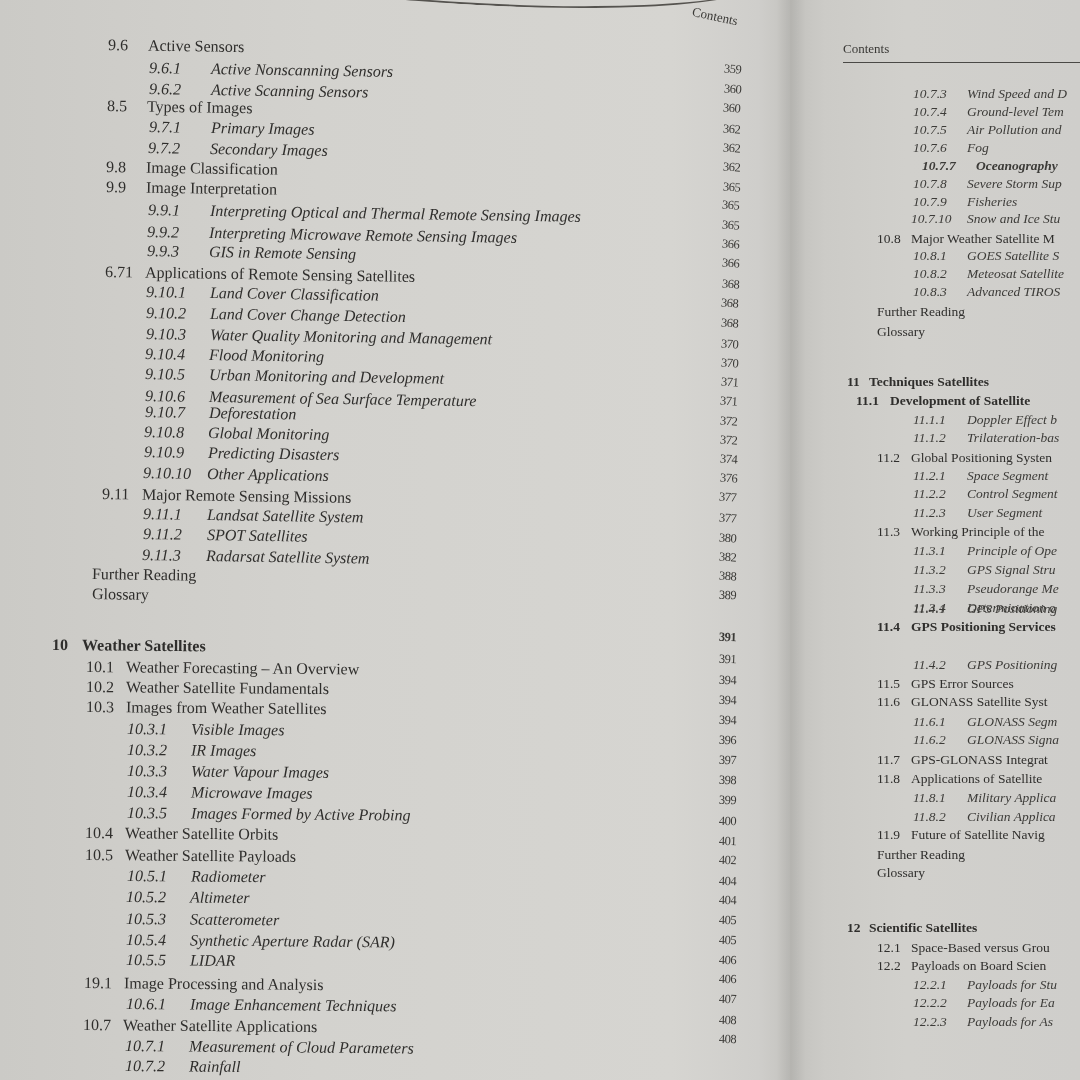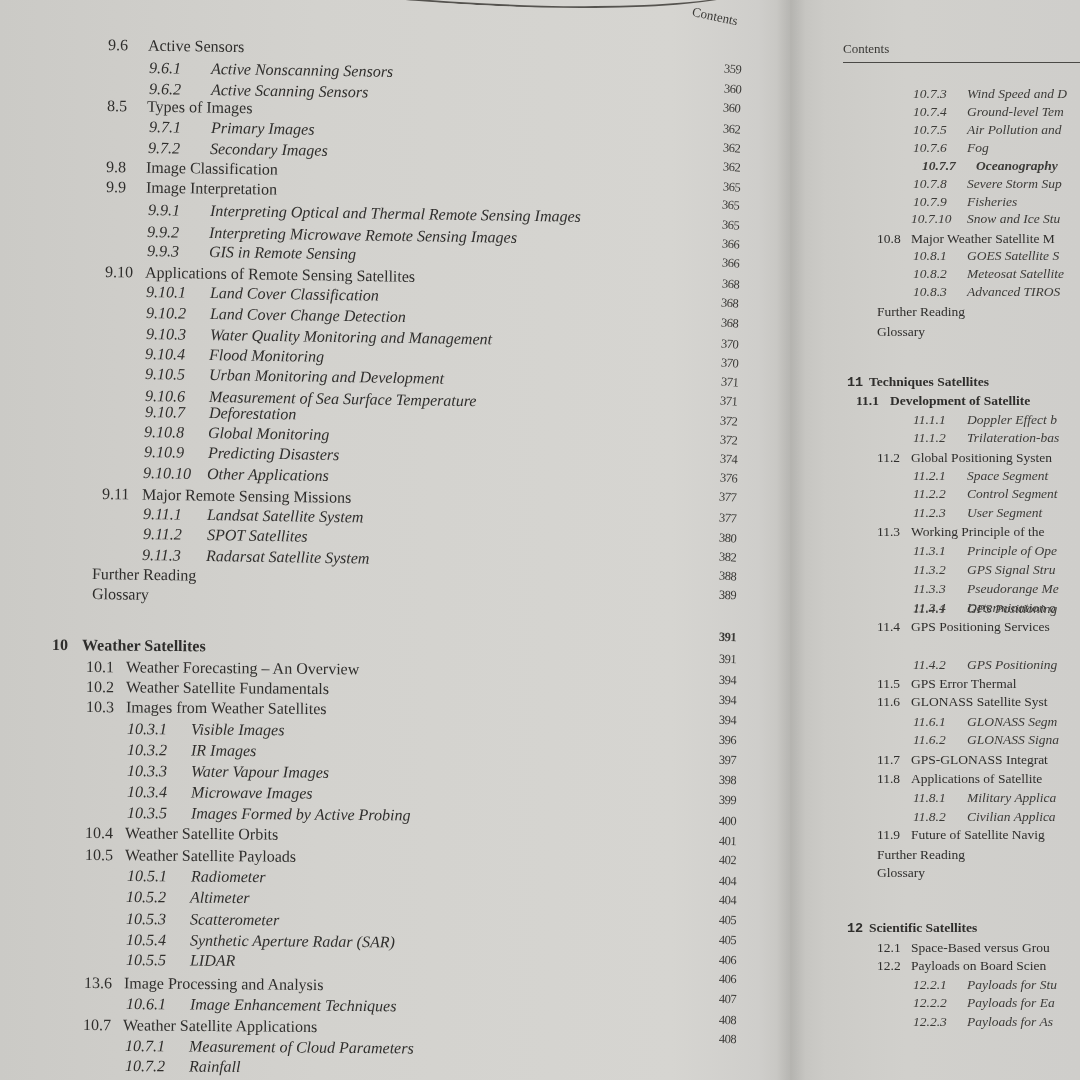--- a/index.html
+++ b/index.html
@@ -48,21 +48,21 @@
   .chap .num { width:30px; }
   .pg {
     position:absolute; font-size:12.5px; line-height:14px; color:#3b3a37;
     letter-spacing:-0.5px;
   }
   .pg.bold { font-weight:bold; }
   .right-col .toc-line { font-size:13.5px; line-height:18px; }
   .right-col .sec .num { width:34px; }
   .right-col .sub .num { width:54px; }
   .right-col .sub.wide .num { width:56px; }
-  .right-col .chap .num { width:22px;font-family:Liberation Mono, monospace; }
+  .right-col .chap .num { width:22px; }
   .right-col .sub { color:#3c3b38; }
 </style>
 </head>
 <body>
 
 <div class="page-left"></div>
 <div class="page-right"></div>
 <div class="gutter"></div>
 <div class="top-curve"></div>
 
@@ -75,21 +75,21 @@
     <div class="toc-line sub" style="top: 58px; left: 149.4px; transform: rotate(0.9deg); transform-origin: left center;"><span class="num">9.6.1</span><span class="title">Active Nonscanning Sensors</span></div>
     <div class="toc-line sub" style="top: 79px; left: 149.4px; transform: rotate(0.9deg); transform-origin: left center;"><span class="num">9.6.2</span><span class="title">Active Scanning Sensors</span></div>
     <div class="toc-line sec" style="top: 96px; left: 106.9px; transform: rotate(0.9deg); transform-origin: left center;"><span class="num">8.5</span><span class="title">Types of Images</span></div>
     <div class="toc-line sub" style="top: 117px; left: 148.8px; transform: rotate(0.9deg); transform-origin: left center;"><span class="num">9.7.1</span><span class="title">Primary Images</span></div>
     <div class="toc-line sub" style="top: 138px; left: 148.2px; transform: rotate(0.9deg); transform-origin: left center;"><span class="num">9.7.2</span><span class="title">Secondary Images</span></div>
     <div class="toc-line sec" style="top: 157px; left: 106.35px; transform: rotate(0.9deg); transform-origin: left center;"><span class="num">9.8</span><span class="title">Image Classification</span></div>
     <div class="toc-line sec" style="top: 177px; left: 105.8px; transform: rotate(0.9deg); transform-origin: left center;"><span class="num">9.9</span><span class="title">Image Interpretation</span></div>
     <div class="toc-line sub" style="top: 200px; left: 147.6px; transform: rotate(0.9deg); transform-origin: left center;"><span class="num">9.9.1</span><span class="title">Interpreting Optical and Thermal Remote Sensing Images</span></div>
     <div class="toc-line sub" style="top: 222px; left: 147px; transform: rotate(0.9deg); transform-origin: left center;"><span class="num">9.9.2</span><span class="title">Interpreting Microwave Remote Sensing Images</span></div>
     <div class="toc-line sub" style="top: 241px; left: 147px; transform: rotate(0.9deg); transform-origin: left center;"><span class="num">9.9.3</span><span class="title">GIS in Remote Sensing</span></div>
-    <div class="toc-line sec" style="top: 262px; left: 104.7px; transform: rotate(0.9deg); transform-origin: left center;"><span class="num">9.10</span><span class="title">Applications of Remote Sensing Satellites</span></div>
+    <div class="toc-line sec" style="top: 262px; left: 104.7px; transform: rotate(0.9deg); transform-origin: left center;"><span class="num">6.71</span><span class="title">Applications of Remote Sensing Satellites</span></div>
     <div class="toc-line sub wide" style="top: 282px; left: 146.4px; transform: rotate(0.9deg); transform-origin: left center;"><span class="num">9.10.1</span><span class="title">Land Cover Classification</span></div>
     <div class="toc-line sub wide" style="top: 303px; left: 145.8px; transform: rotate(0.9deg); transform-origin: left center;"><span class="num">9.10.2</span><span class="title">Land Cover Change Detection</span></div>
     <div class="toc-line sub wide" style="top: 324px; left: 145.8px; transform: rotate(0.9deg); transform-origin: left center;"><span class="num">9.10.3</span><span class="title">Water Quality Monitoring and Management</span></div>
     <div class="toc-line sub wide" style="top: 344px; left: 145.2px; transform: rotate(0.9deg); transform-origin: left center;"><span class="num">9.10.4</span><span class="title">Flood Monitoring</span></div>
     <div class="toc-line sub wide" style="top: 364px; left: 145.2px; transform: rotate(0.9deg); transform-origin: left center;"><span class="num">9.10.5</span><span class="title">Urban Monitoring and Development</span></div>
     <div class="toc-line sub wide" style="top: 386px; left: 144.6px; transform: rotate(0.9deg); transform-origin: left center;"><span class="num">9.10.6</span><span class="title">Measurement of Sea Surface Temperature</span></div>
     <div class="toc-line sub wide" style="top: 402px; left: 144.6px; transform: rotate(0.9deg); transform-origin: left center;"><span class="num">9.10.7</span><span class="title">Deforestation</span></div>
     <div class="toc-line sub wide" style="top: 422px; left: 144px; transform: rotate(0.9deg); transform-origin: left center;"><span class="num">9.10.8</span><span class="title">Global Monitoring</span></div>
     <div class="toc-line sub wide" style="top: 442px; left: 144px; transform: rotate(0.9deg); transform-origin: left center;"><span class="num">9.10.9</span><span class="title">Predicting Disasters</span></div>
     <div class="toc-line sub wide" style="top: 463px; left: 143.4px; transform: rotate(0.9deg); transform-origin: left center;"><span class="num">9.10.10</span><span class="title">Other Applications</span></div>
@@ -108,21 +108,21 @@
     <div class="toc-line sub wide" style="top: 761px; left: 127.1px; transform: rotate(0.5deg); transform-origin: left center;"><span class="num">10.3.3</span><span class="title">Water Vapour Images</span></div>
     <div class="toc-line sub wide" style="top: 782px; left: 127.1px; transform: rotate(0.5deg); transform-origin: left center;"><span class="num">10.3.4</span><span class="title">Microwave Images</span></div>
     <div class="toc-line sub wide" style="top: 803px; left: 126.8px; transform: rotate(0.5deg); transform-origin: left center;"><span class="num">10.3.5</span><span class="title">Images Formed by Active Probing</span></div>
     <div class="toc-line sec" style="top: 823px; left: 84.8px; transform: rotate(0.5deg); transform-origin: left center;"><span class="num">10.4</span><span class="title">Weather Satellite Orbits</span></div>
     <div class="toc-line sec" style="top: 845px; left: 84.5px; transform: rotate(0.5deg); transform-origin: left center;"><span class="num">10.5</span><span class="title">Weather Satellite Payloads</span></div>
     <div class="toc-line sub wide" style="top: 866px; left: 126.5px; transform: rotate(0.5deg); transform-origin: left center;"><span class="num">10.5.1</span><span class="title">Radiometer</span></div>
     <div class="toc-line sub wide" style="top: 887px; left: 126.2px; transform: rotate(0.5deg); transform-origin: left center;"><span class="num">10.5.2</span><span class="title">Altimeter</span></div>
     <div class="toc-line sub wide" style="top: 909px; left: 126.2px; transform: rotate(0.5deg); transform-origin: left center;"><span class="num">10.5.3</span><span class="title">Scatterometer</span></div>
     <div class="toc-line sub wide" style="top: 930px; left: 125.9px; transform: rotate(0.5deg); transform-origin: left center;"><span class="num">10.5.4</span><span class="title">Synthetic Aperture Radar (SAR)</span></div>
     <div class="toc-line sub wide" style="top: 950px; left: 125.9px; transform: rotate(0.5deg); transform-origin: left center;"><span class="num">10.5.5</span><span class="title">LIDAR</span></div>
-    <div class="toc-line sec" style="top: 973px; left: 83.6px; transform: rotate(0.5deg); transform-origin: left center;"><span class="num">13.6</span><span class="title">Image Processing and Analysis</span></div>
+    <div class="toc-line sec" style="top: 973px; left: 83.6px; transform: rotate(0.5deg); transform-origin: left center;"><span class="num">19.1</span><span class="title">Image Processing and Analysis</span></div>
     <div class="toc-line sub wide" style="top: 994px; left: 125.6px; transform: rotate(0.5deg); transform-origin: left center;"><span class="num">10.6.1</span><span class="title">Image Enhancement Techniques</span></div>
     <div class="toc-line sec" style="top: 1015px; left: 83.3px; transform: rotate(0.5deg); transform-origin: left center;"><span class="num">10.7</span><span class="title">Weather Satellite Applications</span></div>
     <div class="toc-line sub wide" style="top: 1036px; left: 125.3px; transform: rotate(0.5deg); transform-origin: left center;"><span class="num">10.7.1</span><span class="title">Measurement of Cloud Parameters</span></div>
     <div class="toc-line sub wide" style="top: 1056px; left: 125px; transform: rotate(0.5deg); transform-origin: left center;"><span class="num">10.7.2</span><span class="title">Rainfall</span></div>
   </div>
 <div id="left-pages">
     <div class="pg" style="top: 62px; left: 724px; transform: rotate(4deg);">359</div>
     <div class="pg" style="top: 82px; left: 724px; transform: rotate(4deg);">360</div>
     <div class="pg" style="top: 101px; left: 723px; transform: rotate(4deg);">360</div>
     <div class="pg" style="top: 122px; left: 723px; transform: rotate(4deg);">362</div>
@@ -193,24 +193,24 @@
     <div class="toc-line sub" style="top: 429px; left: 913px;"><span class="num">11.1.2</span><span class="title">Trilateration-bas</span></div>
     <div class="toc-line sec" style="top: 449px; left: 877px;"><span class="num">11.2</span><span class="title">Global Positioning Systen</span></div>
     <div class="toc-line sub" style="top: 467px; left: 913px;"><span class="num">11.2.1</span><span class="title">Space Segment</span></div>
     <div class="toc-line sub" style="top: 485px; left: 913px;"><span class="num">11.2.2</span><span class="title">Control Segment</span></div>
     <div class="toc-line sub" style="top: 504px; left: 913px;"><span class="num">11.2.3</span><span class="title">User Segment</span></div>
     <div class="toc-line sec" style="top: 523px; left: 877px;"><span class="num">11.3</span><span class="title">Working Principle of the</span></div>
     <div class="toc-line sub" style="top: 542px; left: 913px;"><span class="num">11.3.1</span><span class="title">Principle of Ope</span></div>
     <div class="toc-line sub" style="top: 561px; left: 913px;"><span class="num">11.3.2</span><span class="title">GPS Signal Stru</span></div>
     <div class="toc-line sub" style="top: 580px; left: 913px;"><span class="num">11.3.3</span><span class="title">Pseudorange Me</span></div>
     <div class="toc-line sub" style="top: 599px; left: 913px;"><span class="num">11.3.4</span><span class="title">Determination o</span></div>
-    <div class="toc-line sec" style="top: 618px; left: 877px;"><span class="num">11.4</span><span class="title">GPS Positioning Services</span></div>
+    <div class="toc-line sec" style="top: 618px; left: 877px; font-weight: bold;"><span class="num">11.4</span><span class="title">GPS Positioning Services</span></div>
     <div class="toc-line sub" style="top: 600px; left: 913px;"><span class="num">11.4.1</span><span class="title">GPS Positioning</span></div>
     <div class="toc-line sub" style="top: 656px; left: 913px;"><span class="num">11.4.2</span><span class="title">GPS Positioning</span></div>
-    <div class="toc-line sec" style="top: 675px; left: 877px;"><span class="num">11.5</span><span class="title">GPS Error Thermal</span></div>
+    <div class="toc-line sec" style="top: 675px; left: 877px;"><span class="num">11.5</span><span class="title">GPS Error Sources</span></div>
     <div class="toc-line sec" style="top: 693px; left: 877px;"><span class="num">11.6</span><span class="title">GLONASS Satellite Syst</span></div>
     <div class="toc-line sub" style="top: 713px; left: 913px;"><span class="num">11.6.1</span><span class="title">GLONASS Segm</span></div>
     <div class="toc-line sub" style="top: 731px; left: 913px;"><span class="num">11.6.2</span><span class="title">GLONASS Signa</span></div>
     <div class="toc-line sec" style="top: 751px; left: 877px;"><span class="num">11.7</span><span class="title">GPS-GLONASS Integrat</span></div>
     <div class="toc-line sec" style="top: 770px; left: 877px;"><span class="num">11.8</span><span class="title">Applications of Satellite</span></div>
     <div class="toc-line sub" style="top: 789px; left: 913px;"><span class="num">11.8.1</span><span class="title">Military Applica</span></div>
     <div class="toc-line sub" style="top: 808px; left: 913px;"><span class="num">11.8.2</span><span class="title">Civilian Applica</span></div>
     <div class="toc-line sec" style="top: 826px; left: 877px;"><span class="num">11.9</span><span class="title">Future of Satellite Navig</span></div>
     <div class="toc-line plain" style="top: 846px; left: 877px;"><span class="title">Further Reading</span></div>
     <div class="toc-line plain" style="top: 864px; left: 877px;"><span class="title">Glossary</span></div>

